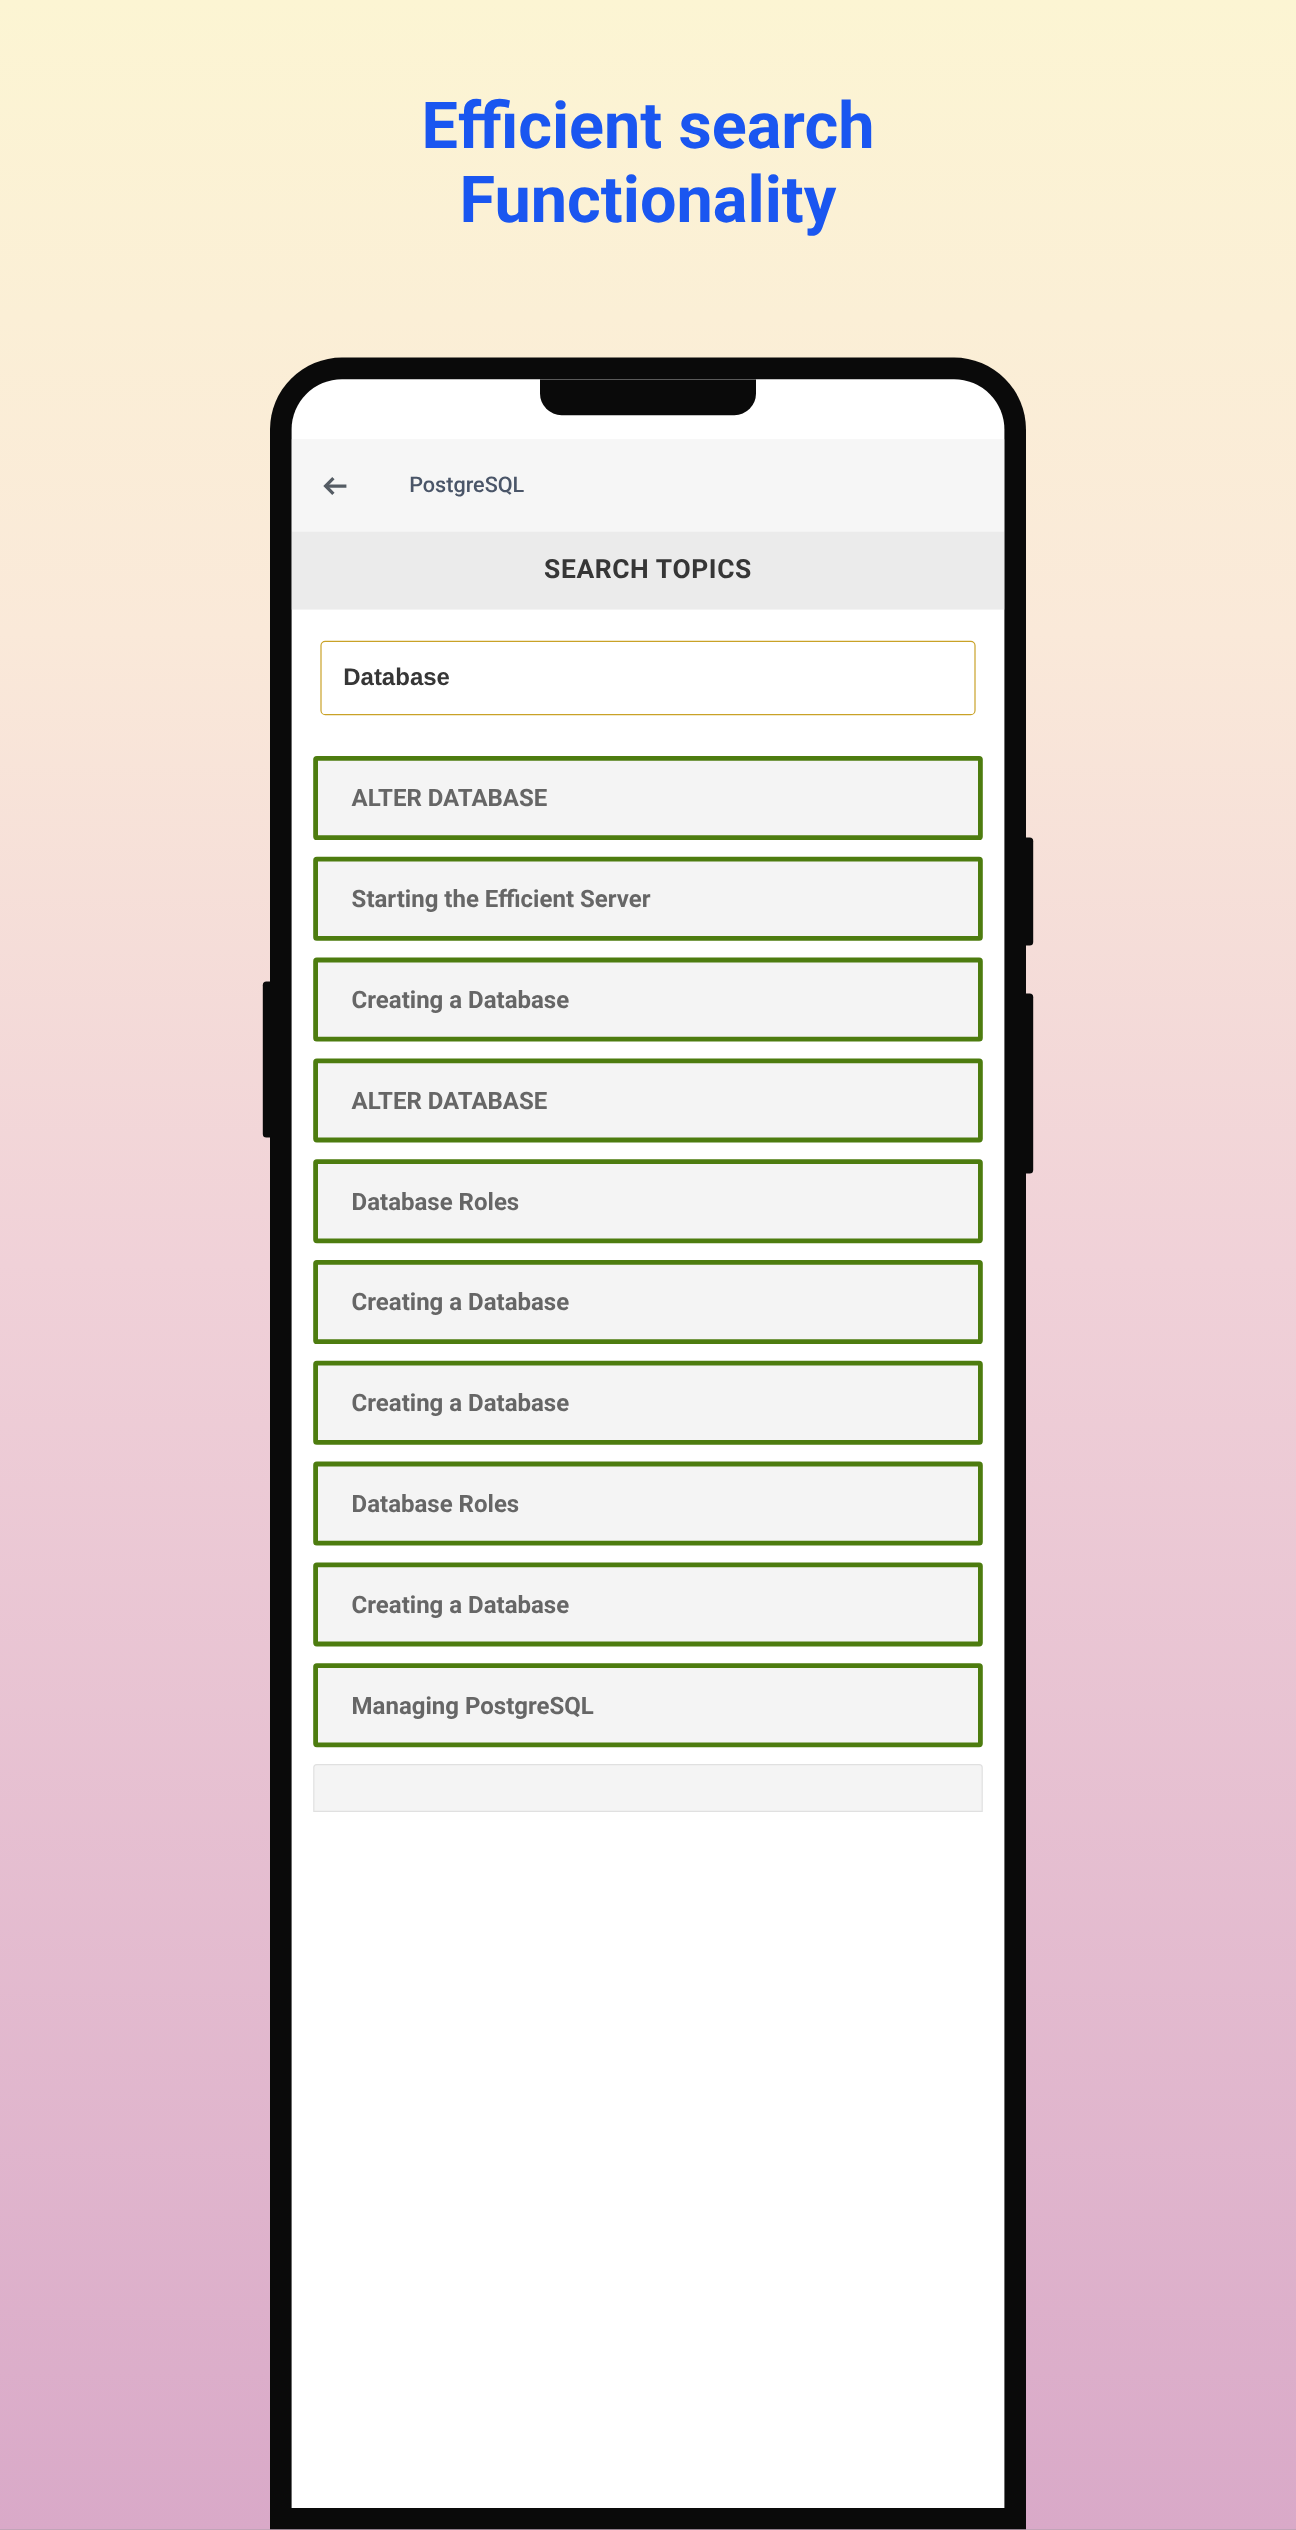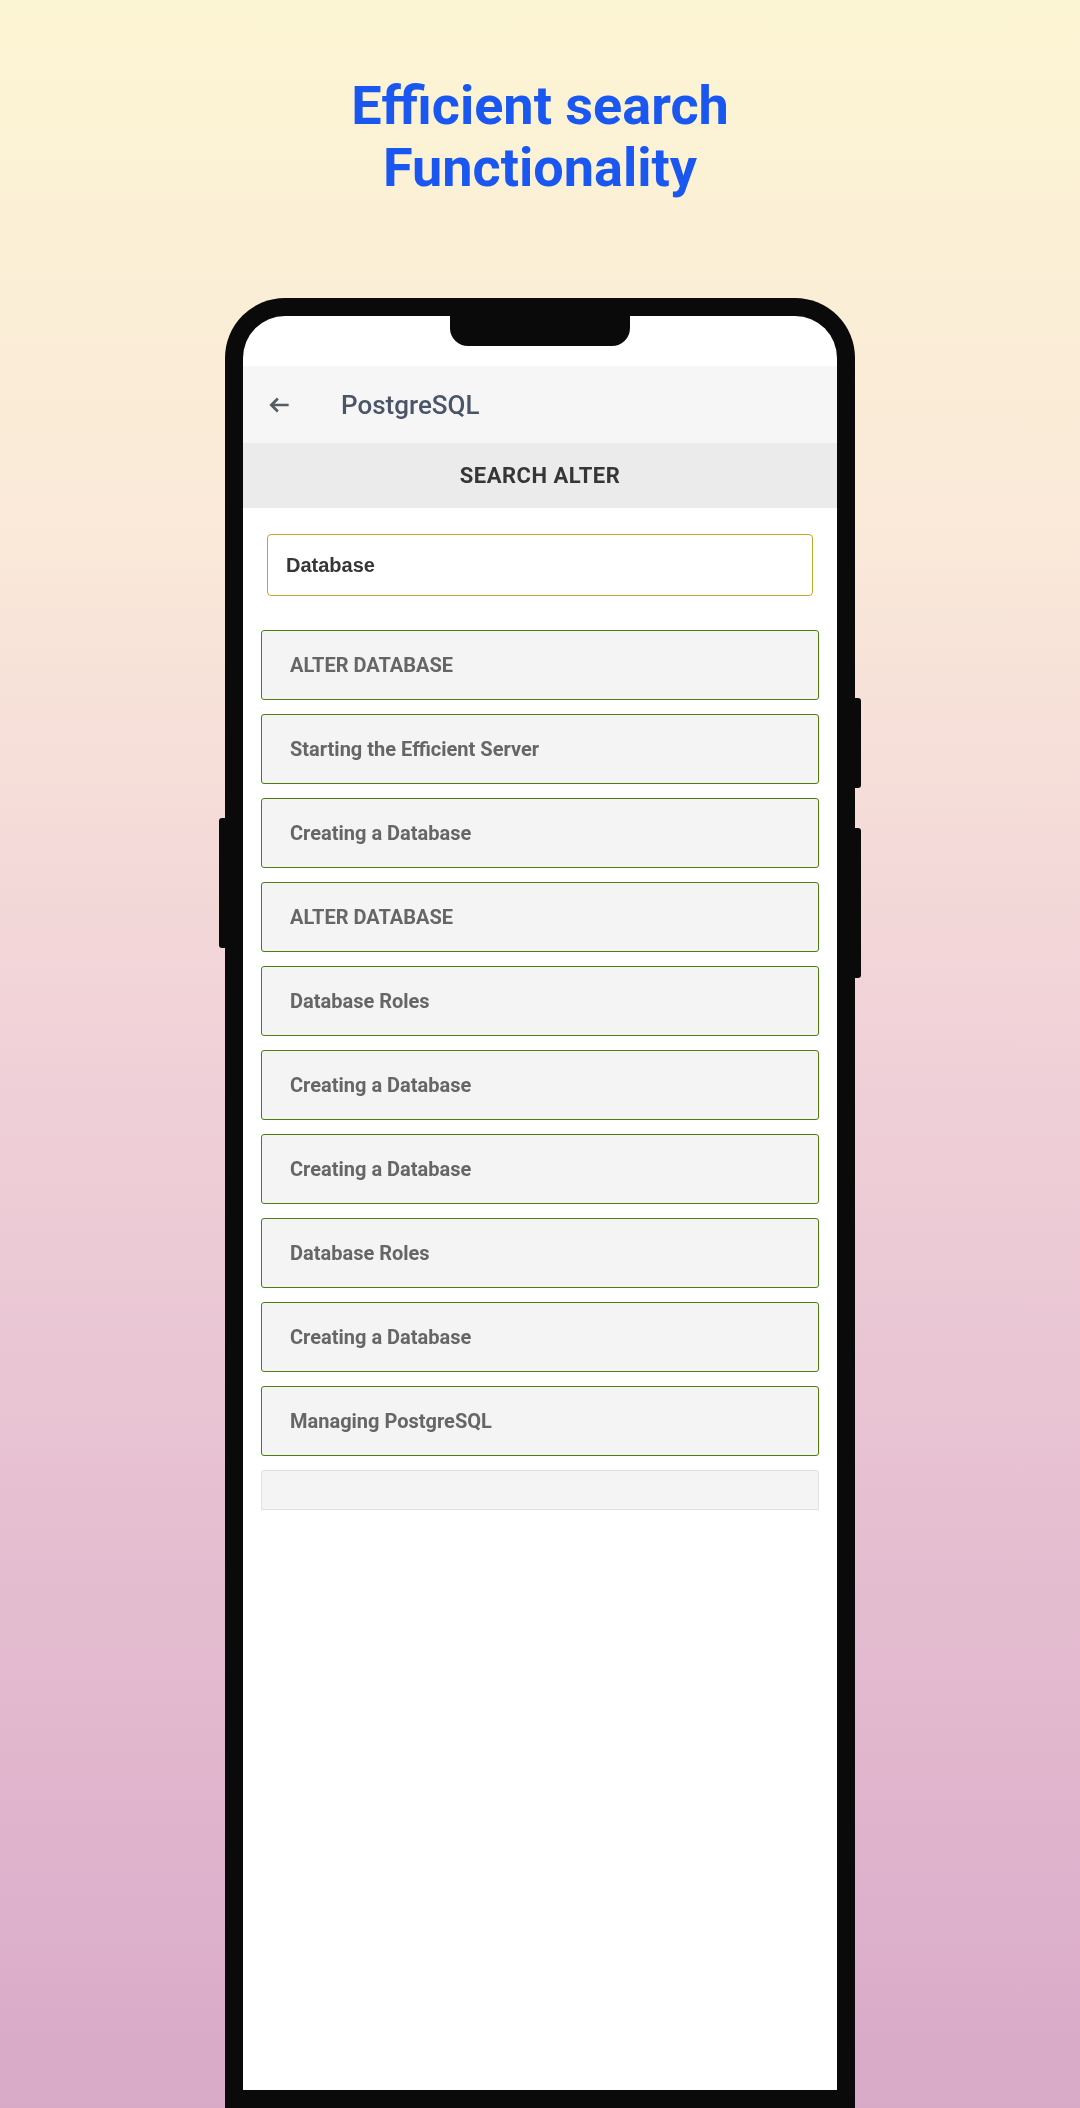--- a/index.html
+++ b/index.html
@@ -115,21 +115,21 @@
     .back-icon svg {
       width: 26px;
       height: 26px;
       stroke: #555c64;
       stroke-width: 2.5;
       fill: none;
     }
 
     .app-title {
       margin-left: 48px;
-      font-size: 26px;
+      font-size: 18px;
       font-weight: 500;
       color: #4a5568;
     }
 
     .section-header {
       background: #ebebeb;
       padding: 20px 0;
       text-align: center;
     }
 
@@ -157,21 +157,21 @@
       background: #ffffff;
     }
 
     .results-container {
       padding: 26px 18px 0 18px;
     }
 
     .result-item {
       height: 70px;
       background: #f4f4f4;
-      border: 1px solid #4d7c0f;
+      border: 4px solid #4d7c0f;
       border-radius: 3px;
       display: flex;
       align-items: center;
       padding: 0 28px;
       margin-bottom: 14px;
       cursor: pointer;
     }
 
     .result-item-text {
       font-size: 20px;
@@ -206,21 +206,21 @@
         <div class="back-icon">
           <svg viewBox="0 0 24 24">
             <line x1="20" y1="12" x2="4" y2="12"></line>
             <polyline points="10,6 4,12 10,18"></polyline>
           </svg>
         </div>
         <div class="app-title">PostgreSQL</div>
       </div>
 
       <div class="section-header">
-        <div class="section-header-text">SEARCH ALTER</div>
+        <div class="section-header-text">SEARCH TOPICS</div>
       </div>
 
       <div class="search-container">
         <input type="text" class="search-input" value="Database" style="">
       </div>
 
       <div class="results-container">
         <div class="result-item">
           <span class="result-item-text">ALTER DATABASE</span>
         </div>

